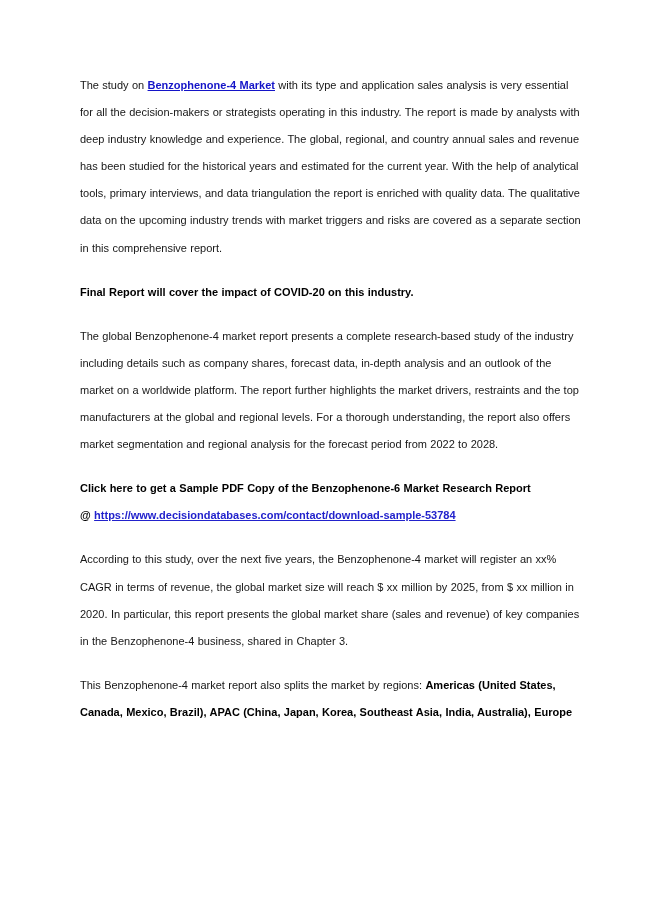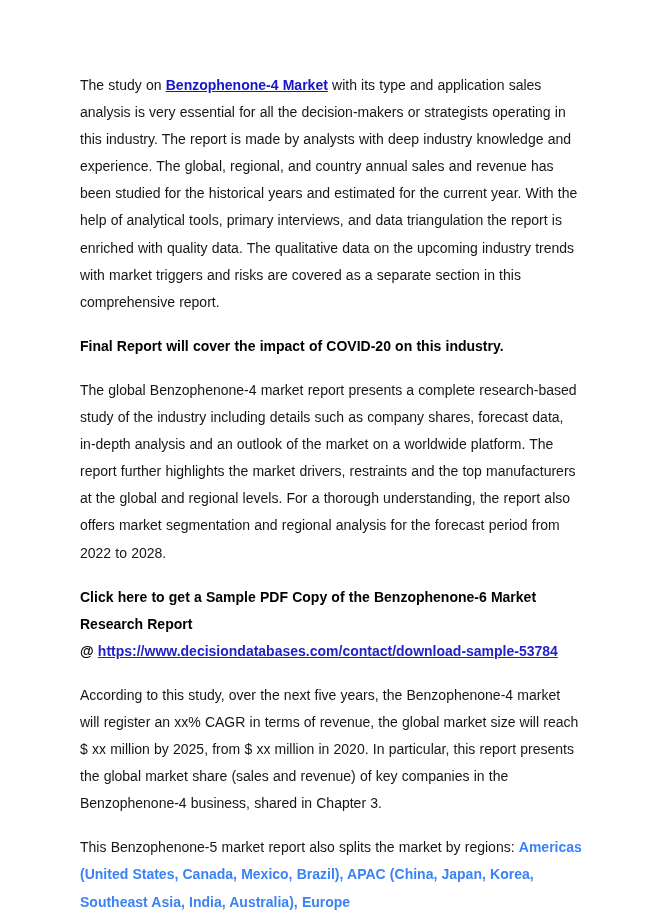--- a/index.html
+++ b/index.html
@@ -24,21 +24,21 @@
     box-sizing: border-box;
   }
   .content {
     position: absolute;
     left: 80px;
     top: 72px;
     width: 503px;
   }
   p.para {
     margin: 0 0 17px 0;
-    font-size: 14px;
+    font-size: 11px;
     line-height: 27.1px;
     letter-spacing: 0.0px;
     word-spacing: 0.3px;
     text-align: left;
     color: #161616;
     font-weight: 400;
   }
   p.para:last-child {
     margin-bottom: 0;
   }
@@ -54,21 +54,21 @@
   }
   .url-link {
     color: #2222cc;
     font-weight: 700;
     text-decoration: underline;
     text-underline-offset: 1px;
     word-break: break-all;
   }
   .b {
     font-weight: 700;
-    color: #3b82f6;
+    color: #000000;
   }
   .at-sign {
     font-weight: 700;
     color: #000000;
   }
 </style>
 </head>
 <body>
 
 <div class="page">
@@ -77,16 +77,16 @@
     <p class="para"><span>The study on </span><a class="link" href="#">Benzophenone-4 Market</a><span> with its type and application sales analysis is very essential for all the decision-makers or strategists operating in this industry. The report is made by analysts with deep industry knowledge and experience. The global, regional, and country annual sales and revenue has been studied for the historical years and estimated for the current year. With the help of analytical tools, primary interviews, and data triangulation the report is enriched with quality data. The qualitative data on the upcoming industry trends with market triggers and risks are covered as a separate section in this comprehensive report.</span></p>
 
     <p class="para bold-para">Final Report will cover the impact of COVID-20 on this industry.</p>
 
     <p class="para">The global Benzophenone-4 market report presents a complete research-based study of the industry including details such as company shares, forecast data, in-depth analysis and an outlook of the market on a worldwide platform. The report further highlights the market drivers, restraints and the top manufacturers at the global and regional levels. For a thorough understanding, the report also offers market segmentation and regional analysis for the forecast period from 2022 to 2028.</p>
 
     <p class="para bold-para"><span>Click here to get a Sample PDF Copy of the Benzophenone-6 Market Research Report</span><br><span class="at-sign">@ </span><a class="url-link" href="#">https://www.decisiondatabases.com/contact/download-sample-53784</a></p>
 
     <p class="para">According to this study, over the next five years, the Benzophenone-4 market will register an xx% CAGR in terms of revenue, the global market size will reach $ xx million by 2025, from $ xx million in 2020. In particular, this report presents the global market share (sales and revenue) of key companies in the Benzophenone-4 business, shared in Chapter 3.</p>
 
-    <p class="para"><span>This Benzophenone-5 market report also splits the market by regions: </span><span class="b">Americas (United States, Canada, Mexico, Brazil), APAC (China, Japan, Korea, Southeast Asia, India, Australia), Europe</span></p>
+    <p class="para"><span>This Benzophenone-4 market report also splits the market by regions: </span><span class="b">Americas (United States, Canada, Mexico, Brazil), APAC (China, Japan, Korea, Southeast Asia, India, Australia), Europe</span></p>
 
   </div>
 </div>
 
 </body></html>

